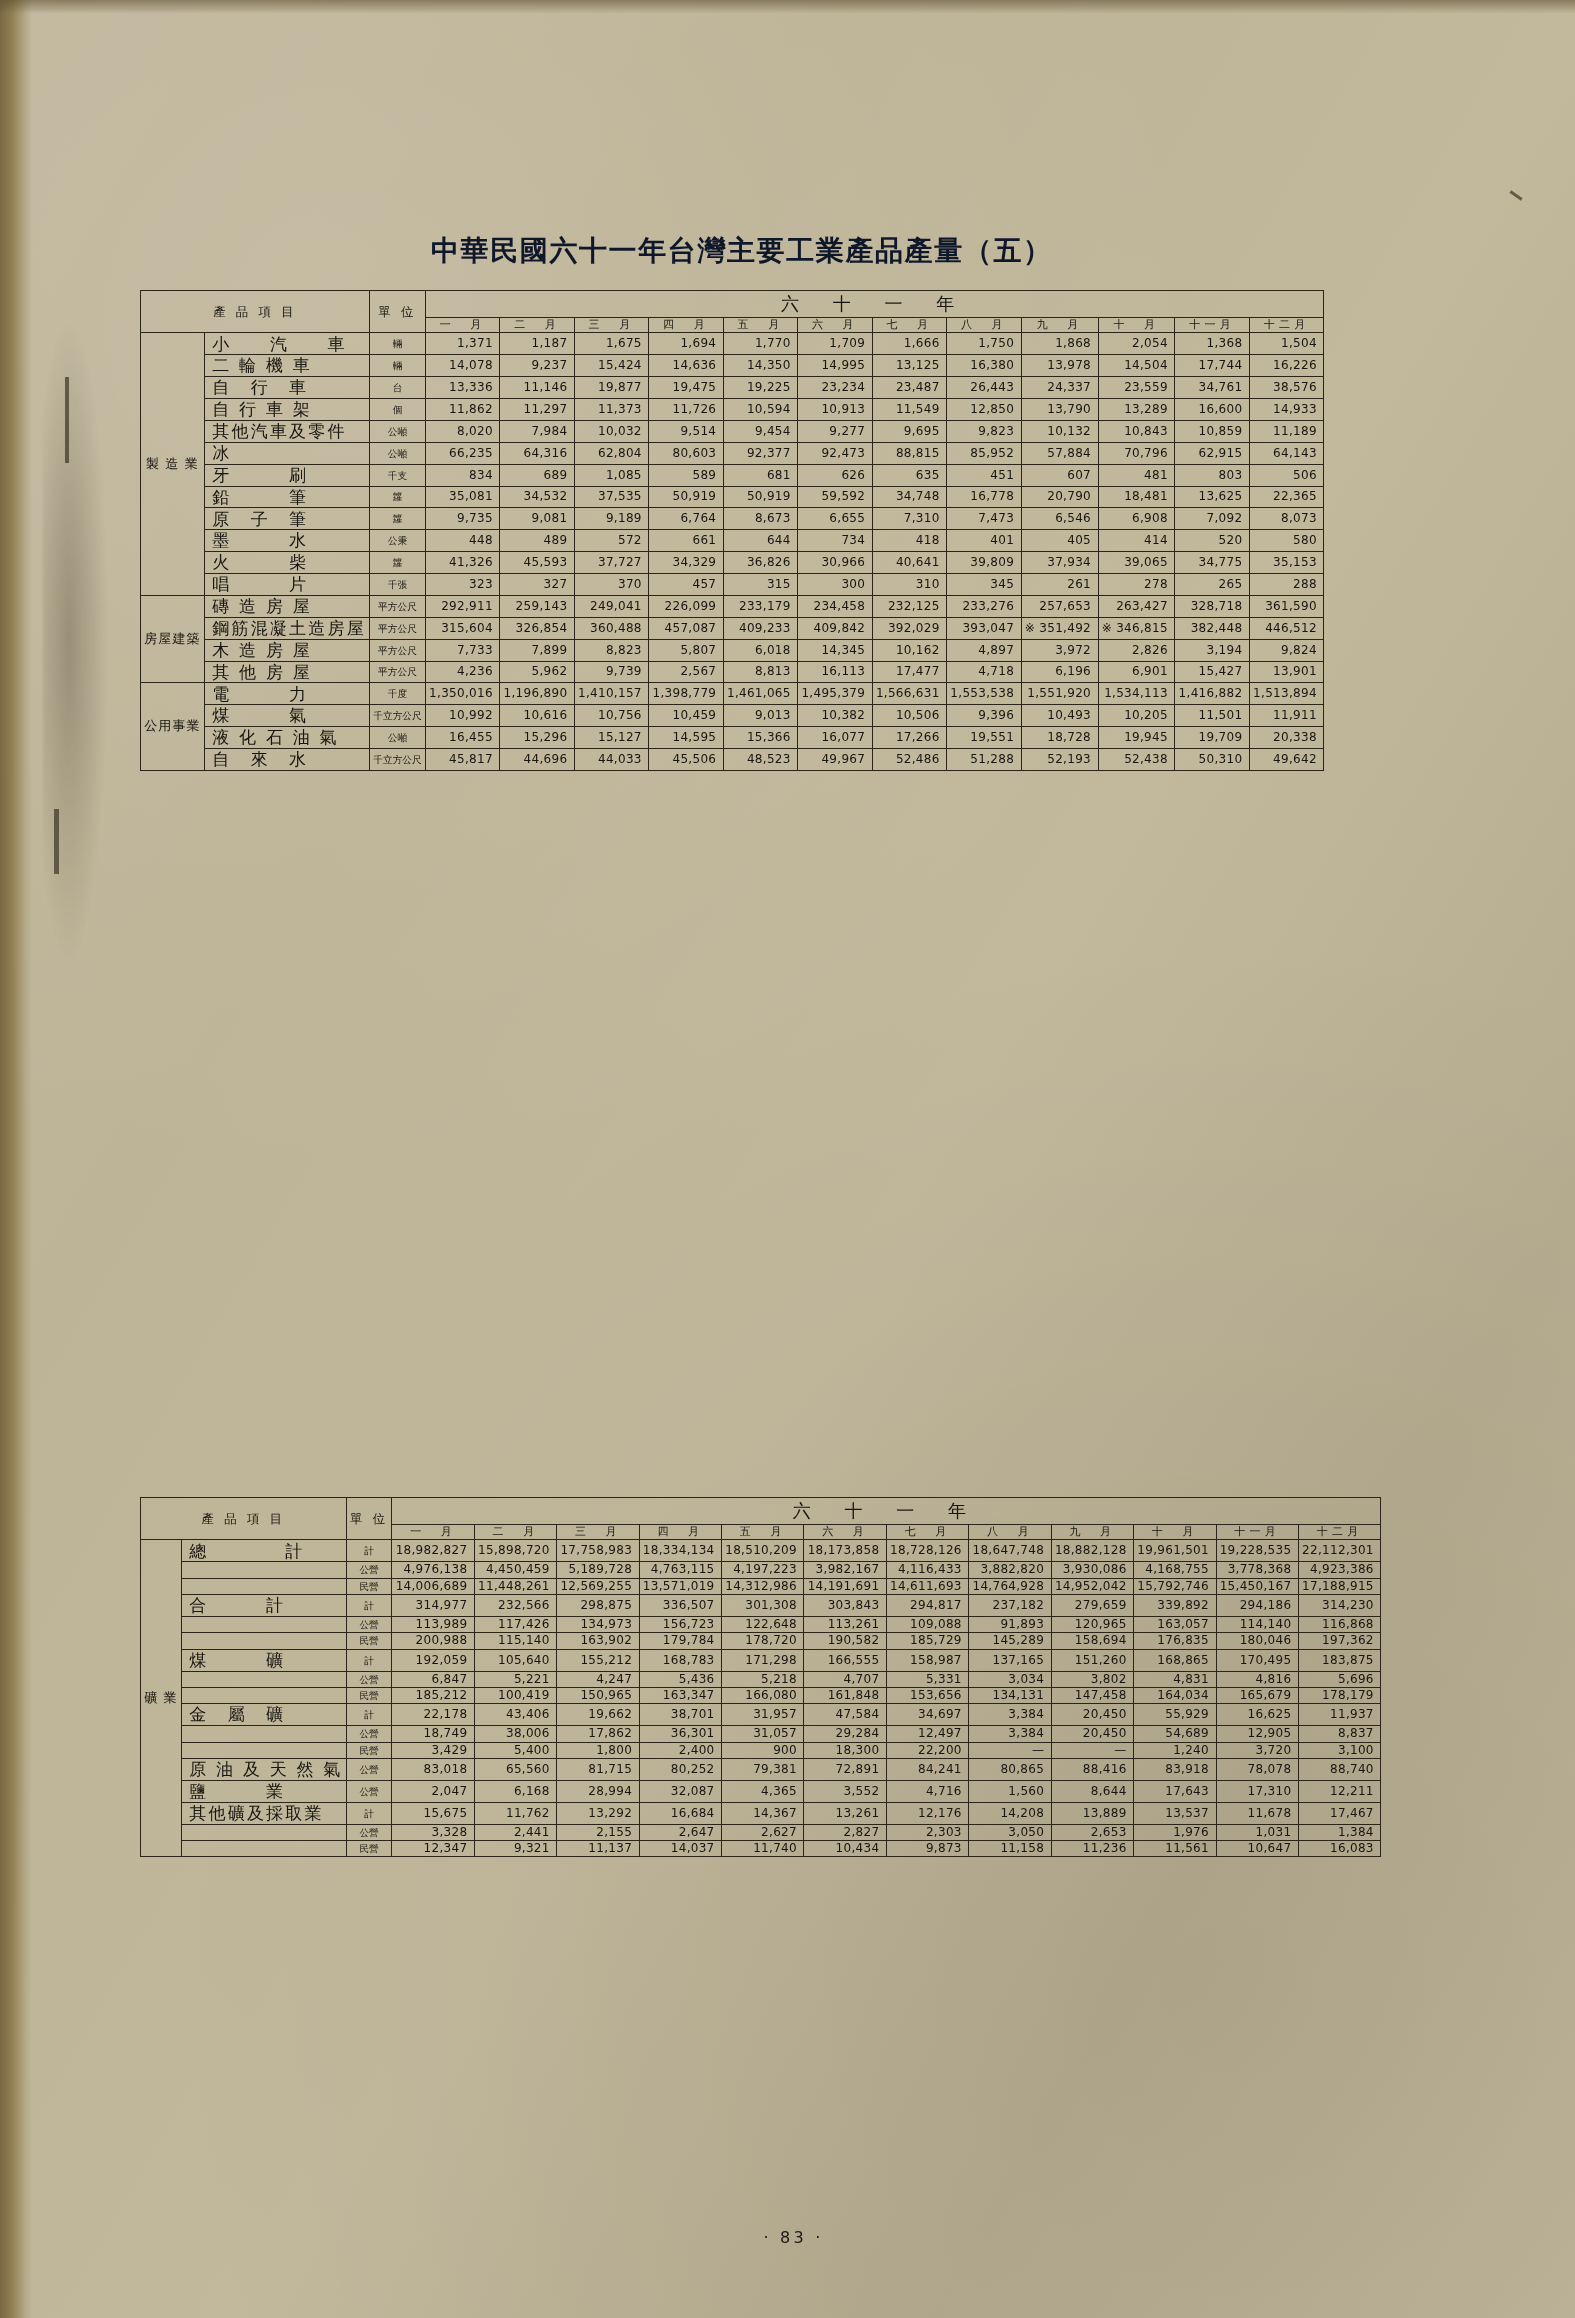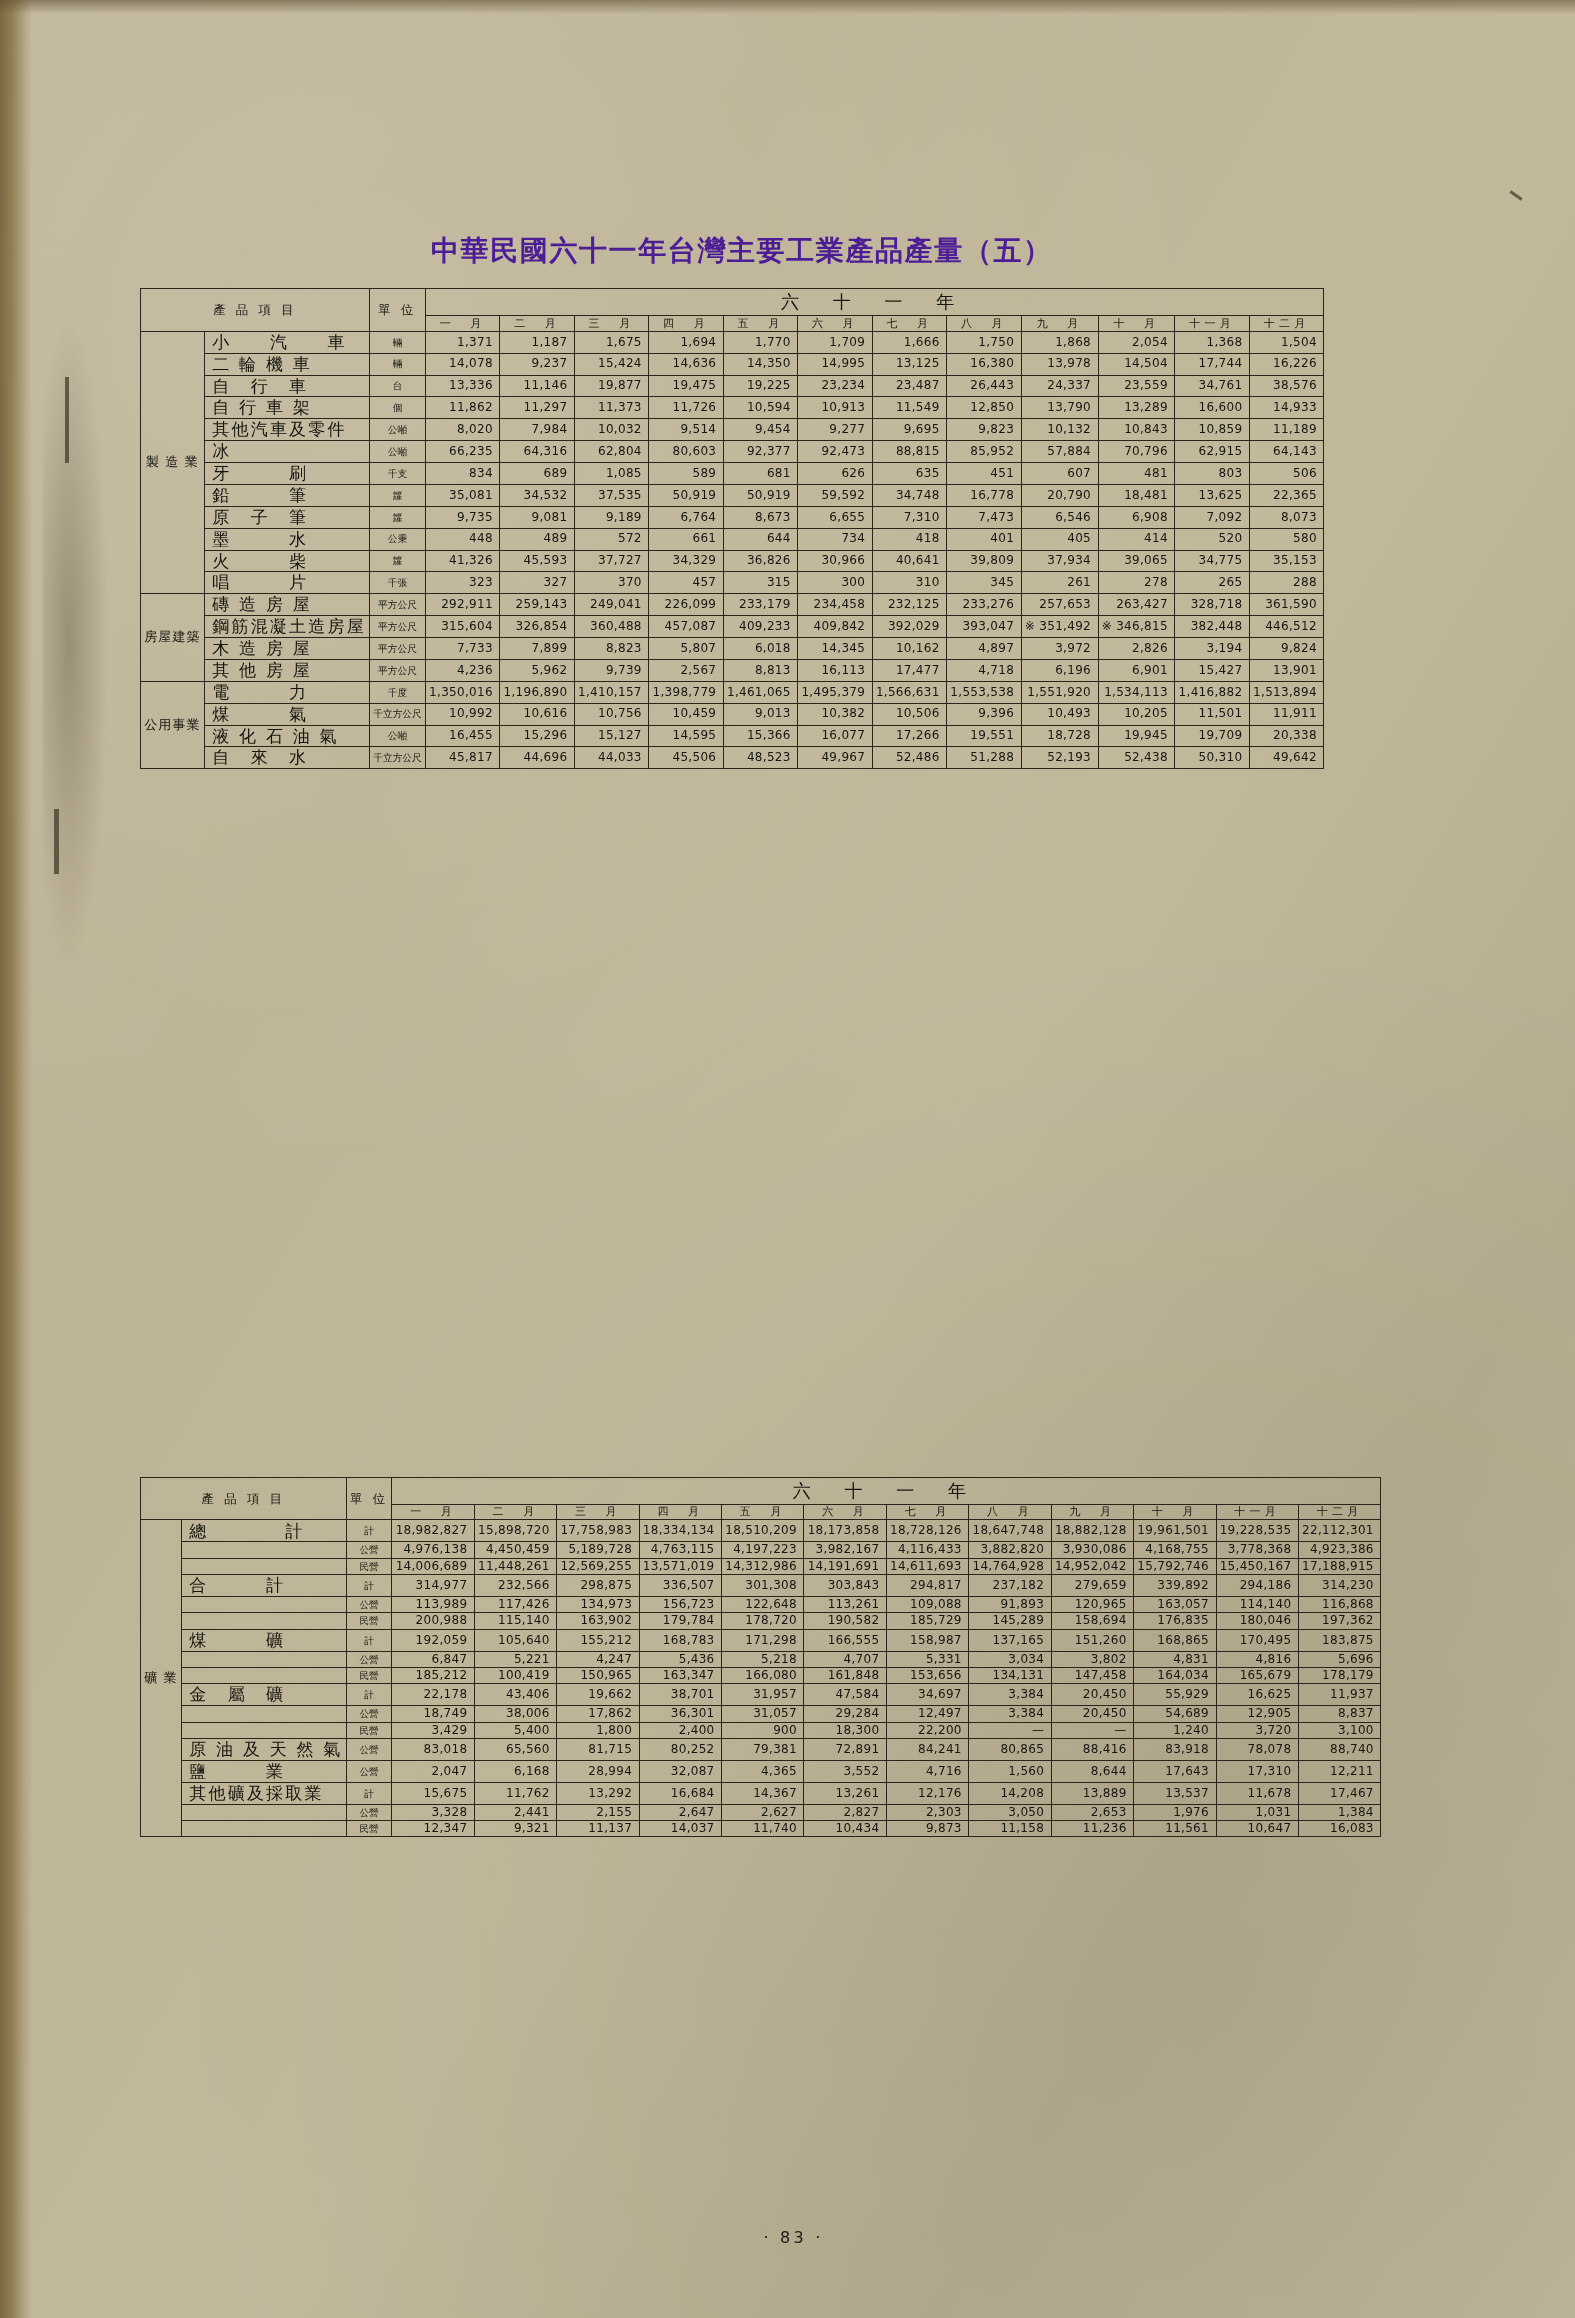--- a/index.html
+++ b/index.html
@@ -52,32 +52,33 @@
   }
 
   h1.doc-title {
     font-family: "DejaVu Sans", sans-serif;
     font-size: 28px;
     font-weight: bold;
     letter-spacing: 1.6px;
     margin: 0 0 18.3px 0;
     text-align: left;
     padding-left: 291px;
-    color: #4c1d95;
+    color: #0f172a;
   }
   .title2 {
     padding-left: 253px;
   }
 
   table.grid {
     border-collapse: collapse;
     width: 1062px;
     background: transparent;
     font-size: 11.3px;
     line-height: 1.1;
+    margin-top: 20px;
   }
   table.grid td, table.grid th {
     border: 0.5px solid #2b2519;
     padding: 1.1px 3.2px;
     font-weight: normal;
     color: #181610;
     white-space: nowrap;
   }
   .num {
     text-align: right;

